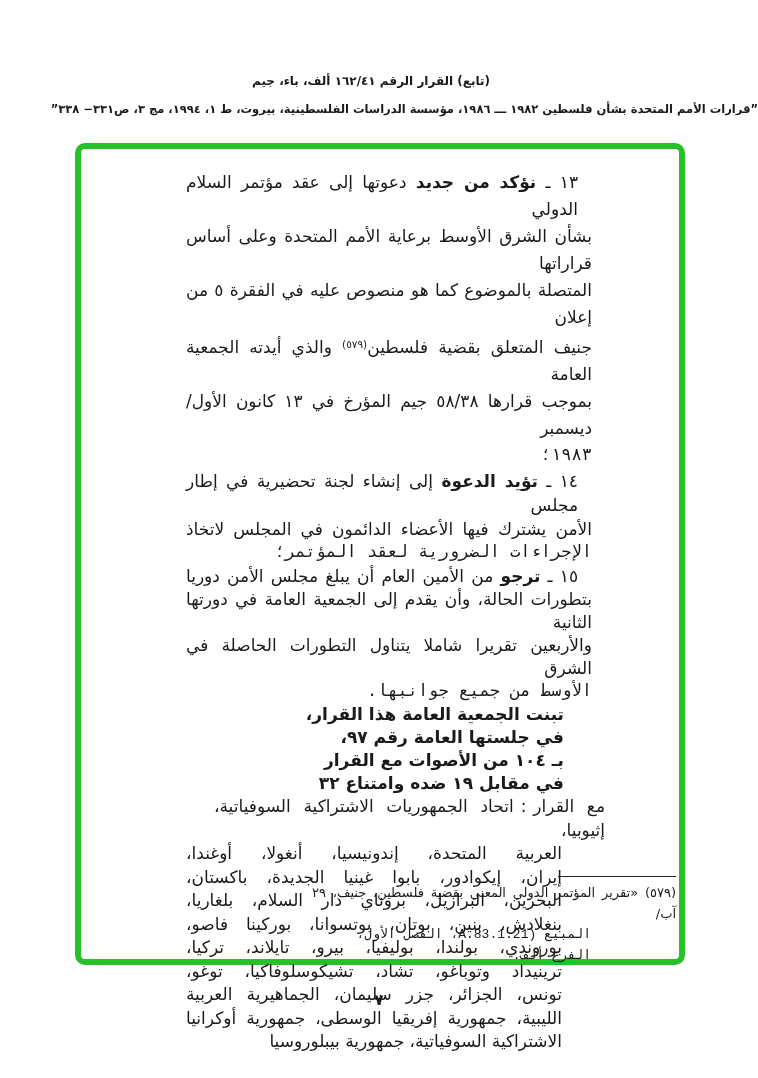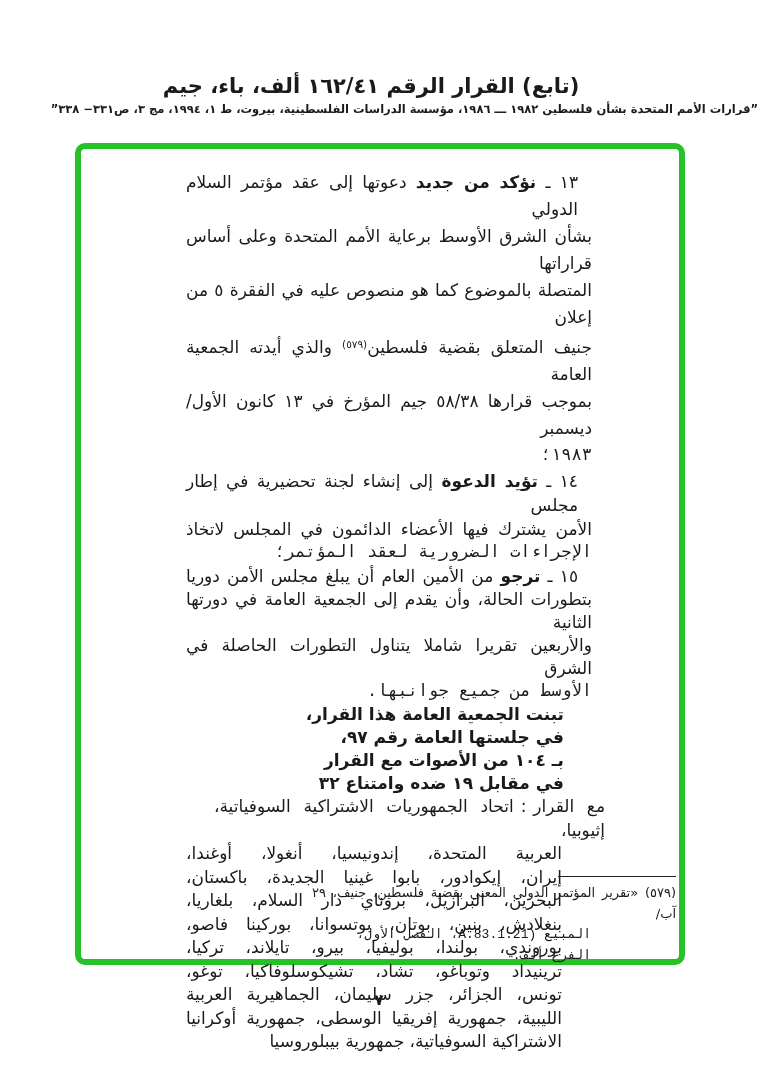--- a/index.html
+++ b/index.html
@@ -5,21 +5,21 @@
   html,body{margin:0;padding:0;}
   body{
     width:758px;height:1078px;position:relative;
     background:#ffffff;color:#1a1a1a;
     font-family:"DejaVu Sans", sans-serif;
     overflow:hidden;
   }
   .header-title{
     position:absolute;top:74px;left:0;right:16px;
     text-align:center;direction:rtl;
-    font-size:21px;font-weight:bold;
+    font-size:12px;font-weight:bold;
   }
   .header-source{
     position:absolute;top:102px;left:0;right:0;
     text-align:right;direction:rtl;
     font-size:11.5px;font-weight:bold;white-space:nowrap;margin-left:24px;
   }
   .frame{
     position:absolute;left:75px;top:143px;width:610px;height:822px;
     border:6px solid #26c126;border-radius:10px;box-sizing:border-box;
   }

